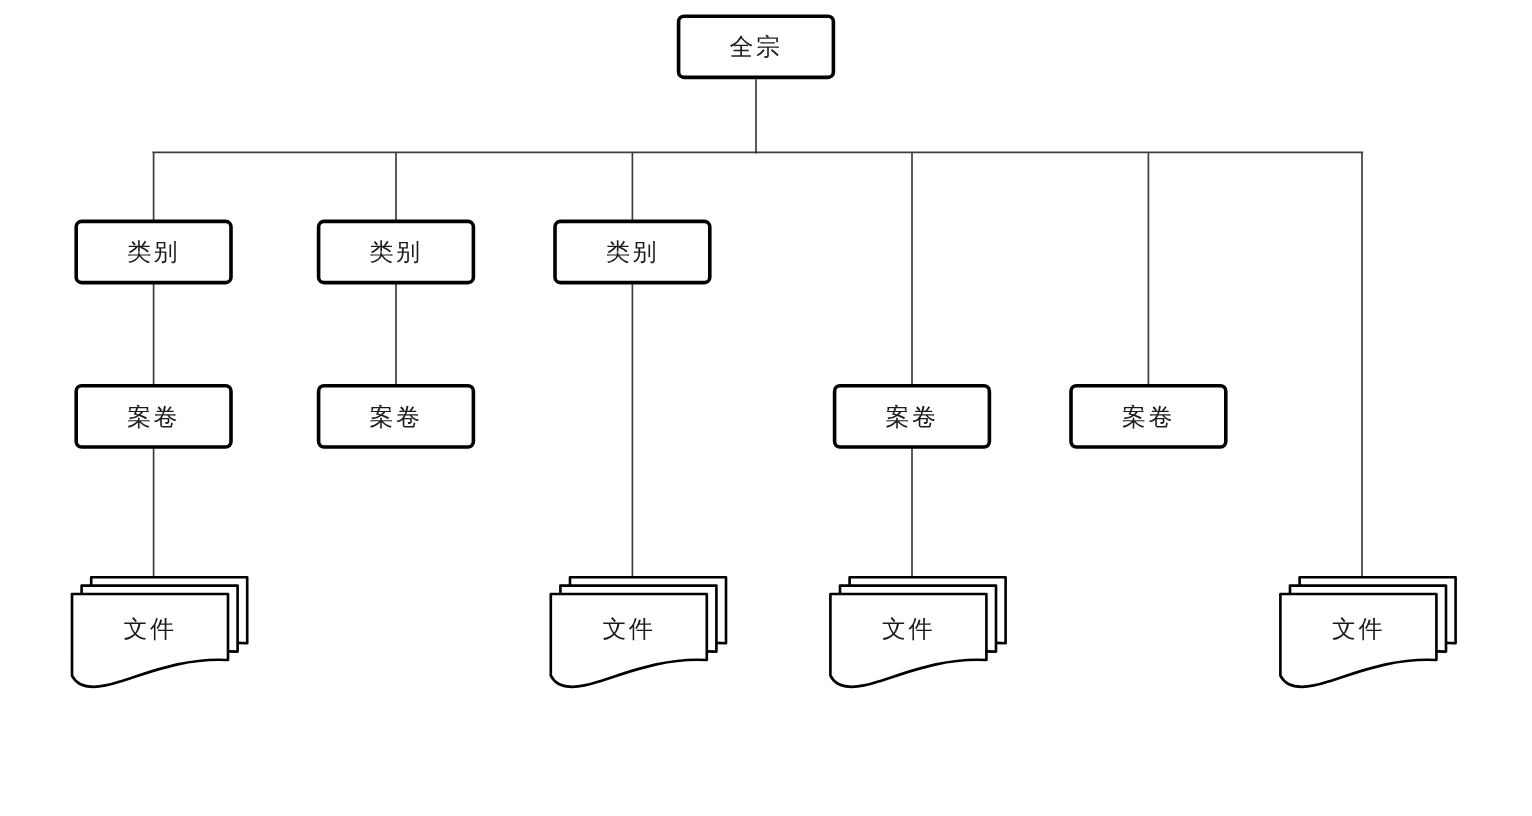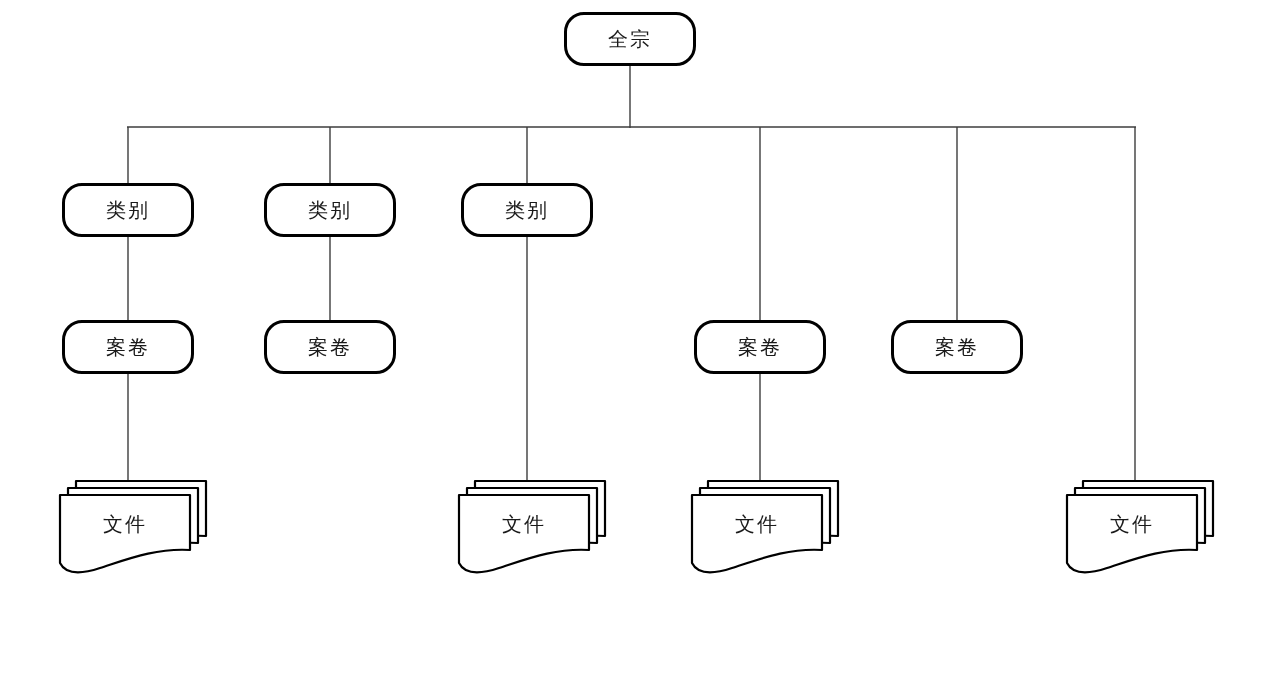--- a/index.html
+++ b/index.html
@@ -20,21 +20,21 @@
     left: 0;
     top: 0;
     z-index: 1;
   }
   .node {
     position: absolute;
     width: 132px;
     height: 54px;
     box-sizing: border-box;
     border: 3px solid #000000;
-    border-radius: 20px;
+    border-radius: 6px;
     background: #ffffff;
     display: flex;
     align-items: center;
     justify-content: center;
     font-family: "Liberation Serif", serif;
     font-size: 20px;
     color: #1a1a1a;
     letter-spacing: 2px;
     z-index: 2;
   }

